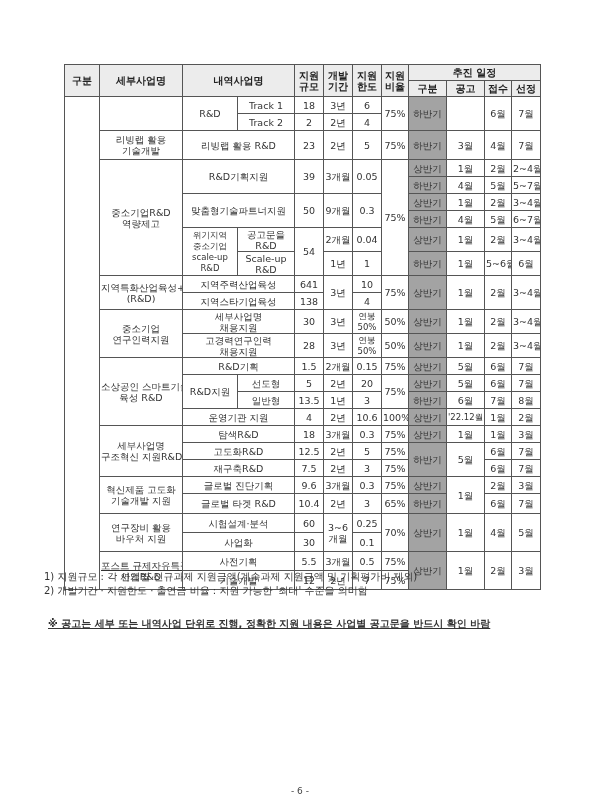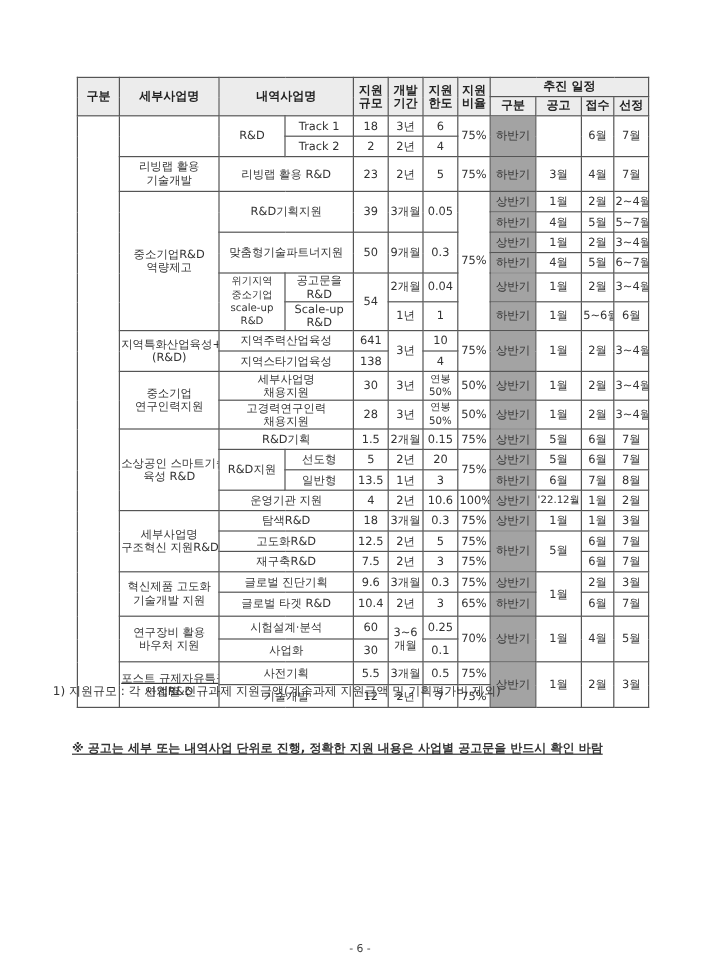--- a/index.html
+++ b/index.html
@@ -8,21 +8,21 @@
   table.main td, table.main th { border:1px solid #555; text-align:center; vertical-align:middle; padding:0 1px; line-height:11px; white-space:nowrap; overflow:hidden; }
   table.main th { background:#ececec; font-weight:bold; color:#222; height:15px; font-size:10px; }
   table.main tr.hdr2 th { height:15px; }
   td.sch { background:#a3a3a3; }
   td.r1 { height:16px; }
   td.r2 { height:28px; }
   td.r3 { height:23px; }
   .tight { font-size:8.5px; line-height:9px; }
   .u { text-decoration:underline; }
   .notes { position:absolute; left:44px; top:570px; font-size:10px; line-height:14px; color:#333; }
-  .warn { position:absolute; left:60px; top:617px; font-size:10px; font-weight:bold; text-decoration:underline; color:#333; }
+  .warn { position:absolute; left:48px; top:617px; font-size:10px; font-weight:bold; text-decoration:underline; color:#333; }
   .pageno { position:absolute; left:0; width:600px; top:786px; text-align:center; font-size:9px; color:#444; }
 </style>
 </head>
 <body>
 
 <table class="main">
   <colgroup>
     <col style="width:35px">
       <col style="width:83px">
       <col style="width:55px">
@@ -322,17 +322,18 @@
     <td>12</td>
     <td>2년</td>
     <td>7</td>
     <td>75%</td>
   </tr>
 </tbody>
   </table>
 
 <div class="notes">
   <div>1) 지원규모 : 각 사업별 신규과제 지원금액(계속과제 지원금액 및 기획평가비 제외)</div>
+  <div>2) 개발기간 · 지원한도 · 출연금 비율 : 지원 가능한 '최대' 수준을 의미함</div>
 </div>
 
 <div class="warn">※ 공고는 세부 또는 내역사업 단위로 진행, 정확한 지원 내용은 사업별 공고문을 반드시 확인 바람</div>
 
 <div class="pageno">- 6 -</div>
 
 </body></html>

